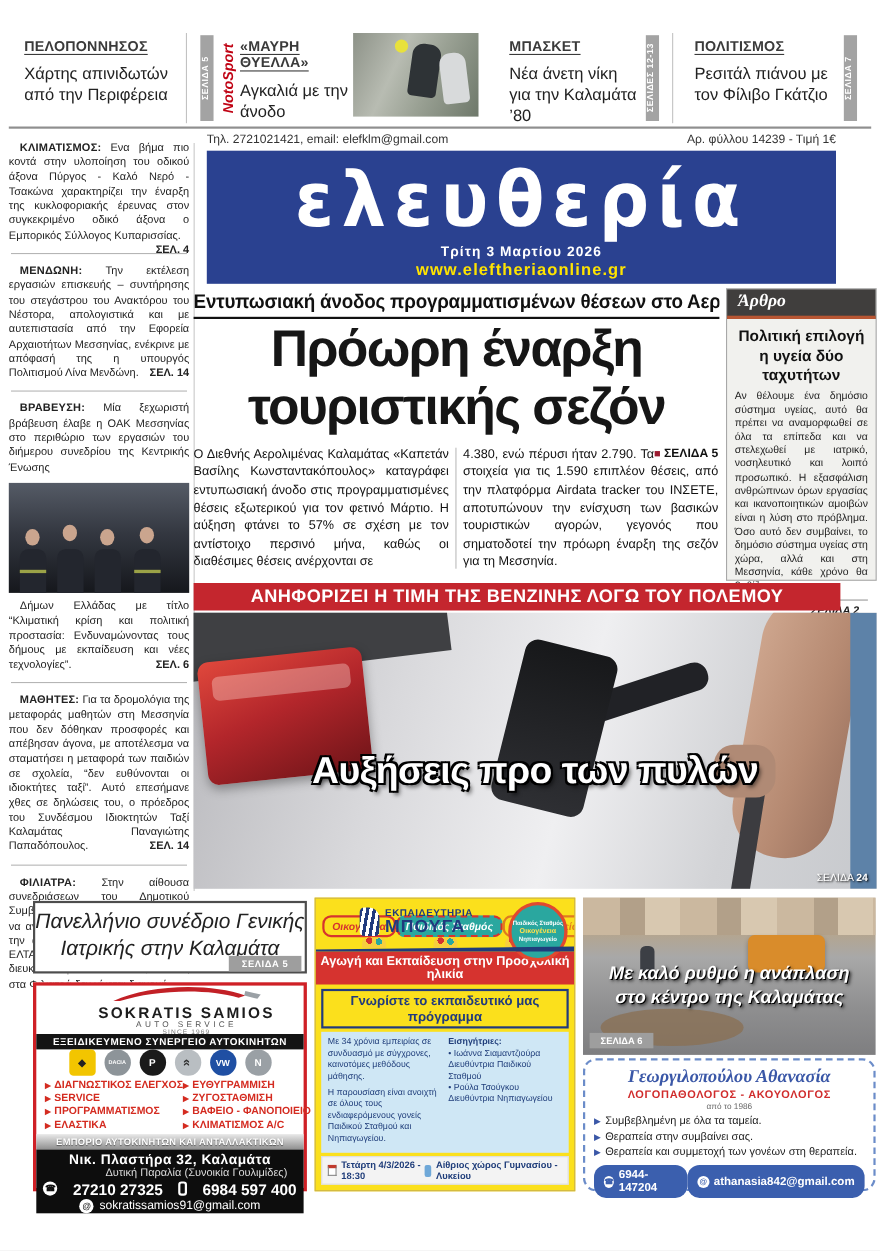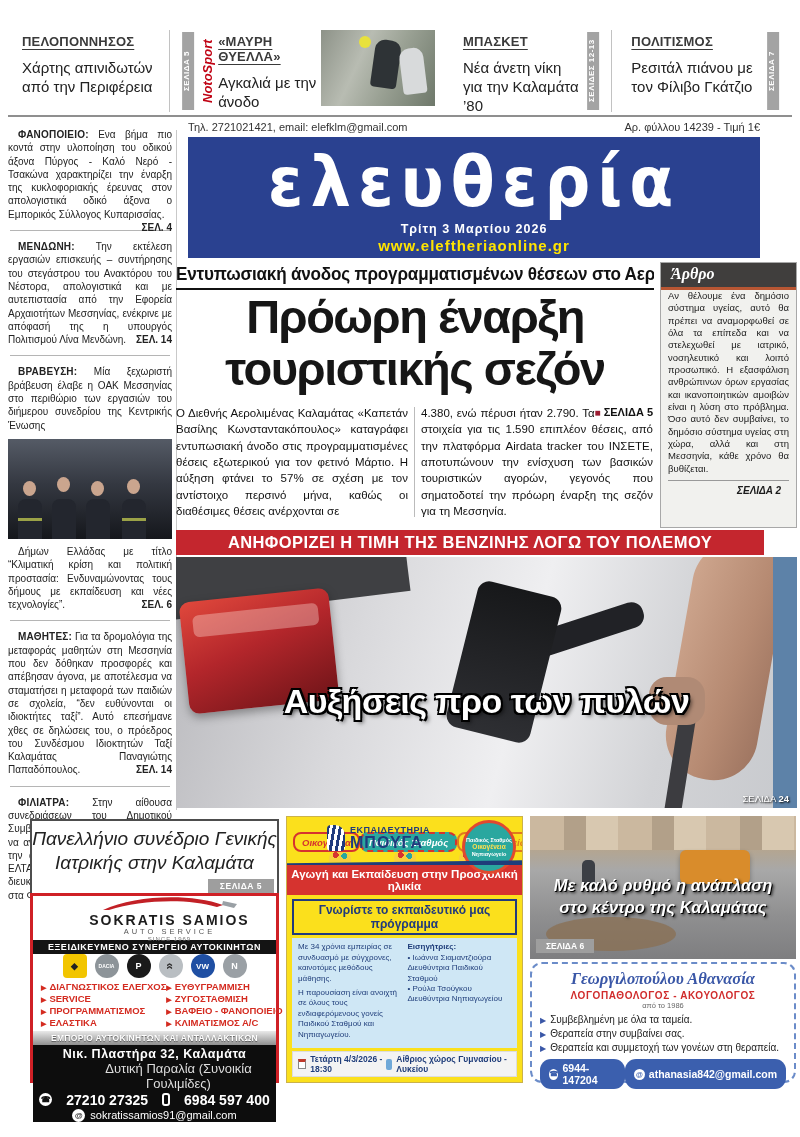--- a/index.html
+++ b/index.html
@@ -85,21 +85,21 @@
             background:linear-gradient(100deg,#cfa78f 0%,#b68a72 60%,#9d7460 100%); transform:rotate(10deg); }
   .fp-fist { position:absolute; right:92px; top:120px; width:56px; height:48px; border-radius:18px; background:#b08a75; }
   .fp-blue { position:absolute; right:0; top:0; width:24px; height:100%; background:#5d82a8; }
   .fuel-overlay { position:absolute; left:0; right:0; top:122px; text-align:center; color:#fff; font-weight:bold;
                   font-size:34px; line-height:1.3; letter-spacing:-.5px;
                   text-shadow:2px 2px 0 #000,-2px 2px 0 #000,2px -2px 0 #000,-2px -2px 0 #000,3px 3px 4px rgba(0,0,0,.6); }
   .fuel-page { position:absolute; right:8px; bottom:4px; color:#fff; font-size:9.5px; text-shadow:1px 1px 2px #000; }
   .fuel-page b { font-weight:bold; }
 
   
-  .conf-box { position:absolute; left:30px; top:819px; width:249px; height:76px; border:2px solid #4d4d4d; background:#fff; }
+  .conf-box { position:absolute; left:30px; top:819px; width:249px; height:66px; border:2px solid #4d4d4d; background:#fff; }
   .conf-title { font-style:italic; font-size:19px; text-align:center; color:#222; line-height:1.28; padding-top:6px; }
   .conf-tab { position:absolute; right:3px; bottom:0; background:#9e9e9e; color:#fff; font-size:8.5px; font-weight:bold; padding:2px 12px; letter-spacing:.5px; }
 
   .sokratis { position:absolute; left:30px; top:893px; width:249px; height:190px; border:3px solid #cf2026; background:#fff; display:flex; flex-direction:column; }
   .sk-logo-area { height:44px; text-align:center; padding-top:1px; position:relative;padding-left:30px; }
   .sk-swoosh { display:block; margin:0 auto; }
   .sk-name { font-size:14px; font-weight:bold; letter-spacing:2px; color:#1c1c1c; line-height:1; }
   .sk-sub { font-size:7.5px; letter-spacing:3px; color:#555; }
   .sk-since { font-size:6px; letter-spacing:1px; color:#777; }
   .sk-bar { background:#141414; color:#fff; font-size:9px; font-weight:bold; text-align:center; letter-spacing:.5px; padding:2px 0; }
@@ -112,21 +112,21 @@
   .br-citroen span { display:inline-block; transform:rotate(90deg); font-size:12px; }
   .br-vw { background:#1f4fa3; font-size:8px; }
   .br-nissan { background:#9aa0a5; }
   .sk-services { display:flex; justify-content:space-between; padding:3px 8px 2px; }
   .sk-services ul { list-style:none; }
   .sk-services li { font-size:9.5px; font-weight:bold; color:#d42b20; line-height:1.25; white-space:nowrap; }
   .sk-services li .m { font-size:7px; margin-right:3px; }
   .sk-trade { background:linear-gradient(180deg,#e9e9e9,#8f8f8f); color:#fff; font-size:8.5px; font-weight:bold; text-align:center; padding:2px 0; text-shadow:0 1px 1px #555; letter-spacing:.3px; }
   .sk-footer { background:#0d0d0d; color:#fff; flex:1; text-align:center; padding-top:2px; }
   .sk-addr { font-size:12.5px; font-weight:bold; letter-spacing:.5px; }
-  .sk-addr2 { font-size:13px; color:#ddd;padding-left:48px; }
+  .sk-addr2 { font-size:10px; color:#ddd;padding-left:48px; }
   .sk-phones { display:flex; justify-content:center; gap:14px; font-size:14px; font-weight:bold; margin-top:1px; align-items:center; }
   .sk-email { font-size:11px; margin-top:1px; display:flex; justify-content:center; align-items:center; gap:5px; }
   .ic-round { display:inline-flex; width:13px; height:13px; border-radius:50%; background:#fff; color:#111; font-size:8px; align-items:center; justify-content:center; }
   .ic-mob { display:inline-block; width:8px; height:13px; border:2px solid #fff; border-radius:3px; }
 
   
   .bouga { position:absolute; left:286px; top:816px; width:237px; height:267px; border:1px solid #cbb24a; background:#fbe01c; display:flex; flex-direction:column; overflow:hidden; }
   .bg-top { position:relative; height:60px;margin-left:32px; }
   .bg-brand { position:absolute; left:8px; top:8px; display:flex; gap:5px; align-items:center; }
   .zebra { width:18px; height:26px; border-radius:4px 10px 4px 4px; background:repeating-linear-gradient(100deg,#203a7d 0 3px,#fff 3px 6px); }
@@ -223,21 +223,21 @@
   </div>
   <div class="masthead">
     <div class="logo">ελευθερία</div>
     <div class="mdate">Τρίτη 3 Μαρτίου 2026</div>
     <div class="murl">www.eleftheriaonline.gr</div>
   </div>
 
   <div class="sb-vline"></div>
   <aside class="sidebar">
     <div class="sb-item">
-      <p><b class="lead">ΦΑΝΟΠΟΙΕΙΟ:</b> <span>Ενα βήμα πιο κοντά στην υλοποίηση του οδικού άξονα Πύργος - Καλό Νερό - Τσακώνα χαρακτηρίζει την έναρξη της κυκλοφοριακής έρευνας στον απολογιστικά οδικό άξονα ο Εμπορικός Σύλλογος Κυπαρισσίας.</span> <b class="pg">ΣΕΛ. 4</b></p>
+      <p><b class="lead">ΚΛΙΜΑΤΙΣΜΟΣ:</b> <span>Ενα βήμα πιο κοντά στην υλοποίηση του οδικού άξονα Πύργος - Καλό Νερό - Τσακώνα χαρακτηρίζει την έναρξη της κυκλοφοριακής έρευνας στον συγκεκριμένο οδικό άξονα ο Εμπορικός Σύλλογος Κυπαρισσίας.</span> <b class="pg">ΣΕΛ. 4</b></p>
     </div>
     <div class="sb-sep"></div>
     <div class="sb-item">
       <p><b class="lead">ΜΕΝΔΩΝΗ:</b> <span>Την εκτέλεση εργασιών επισκευής – συντήρησης του στεγάστρου του Ανακτόρου του Νέστορα, απολογιστικά και με αυτεπιστασία από την Εφορεία Αρχαιοτήτων Μεσσηνίας, ενέκρινε με απόφασή της η υπουργός Πολιτισμού Λίνα Μενδώνη.</span> <b class="pg">ΣΕΛ. 14</b></p>
     </div>
     <div class="sb-sep"></div>
     <div class="sb-item">
       <p><b class="lead">ΒΡΑΒΕΥΣΗ:</b> <span>Μία ξεχωριστή βράβευση έλαβε η ΟΑΚ Μεσσηνίας στο περιθώριο των εργασιών του διήμερου συνεδρίου της Κεντρικής Ένωσης</span></p>
       <div class="sb-photo">
         <div class="sbp-body" style="left:10px; bottom:0;"></div>
@@ -274,20 +274,21 @@
     <div class="acol">Ο Διεθνής Αερολιμένας Καλαμάτας «Καπετάν Βασίλης Κωνσταντακόπουλος» καταγράφει εντυπωσιακή άνοδο στις προγραμματισμένες θέσεις εξωτερικού για τον φετινό Μάρτιο. Η αύξηση φτάνει το 57% σε σχέση με τον αντίστοιχο περσινό μήνα, καθώς οι διαθέσιμες θέσεις ανέρχονται σε</div>
     <div class="col-rule"></div>
     <div class="acol">
       <span class="endref"><span class="sq">■</span><b>ΣΕΛΙΔΑ 5</b></span>
       <span>4.380, ενώ πέρυσι ήταν 2.790. Τα στοιχεία για τις 1.590 επιπλέον θέσεις, από την πλατφόρμα Airdata tracker του ΙΝΣΕΤΕ, αποτυπώνουν την ενίσχυση των βασικών τουριστικών αγορών, γεγονός που σηματοδοτεί την πρόωρη έναρξη της σεζόν για τη Μεσσηνία.</span>
     </div>
   </div>
 
   <div class="arthro">
     <div class="arthro-head">Άρθρο</div>
+    <div class="arthro-title">Πολιτική επιλογή η υγεία δύο ταχυτήτων</div>
     <div class="arthro-body">Αν θέλουμε ένα δημόσιο σύστημα υγείας, αυτό θα πρέπει να αναμορφωθεί σε όλα τα επίπεδα και να στελεχωθεί με ιατρικό, νοσηλευτικό και λοιπό προσωπικό. Η εξασφάλιση ανθρώπινων όρων εργασίας και ικανοποιητικών αμοιβών είναι η λύση στο πρόβλημα. Όσο αυτό δεν συμβαίνει, το δημόσιο σύστημα υγείας στη χώρα, αλλά και στη Μεσσηνία, κάθε χρόνο θα βυθίζεται.</div>
     <div class="arthro-page">ΣΕΛΙΔΑ 2</div>
   </div>
 
   <div class="fuel-banner">ΑΝΗΦΟΡΙΖΕΙ Η ΤΙΜΗ ΤΗΣ ΒΕΝΖΙΝΗΣ ΛΟΓΩ ΤΟΥ ΠΟΛΕΜΟΥ</div>
   <div class="fuel-photo">
     <div class="fp-dark-tl"></div>
     <div class="fp-taillight"></div>
     <div class="fp-arm"></div>
     <div class="fp-hose"></div>

